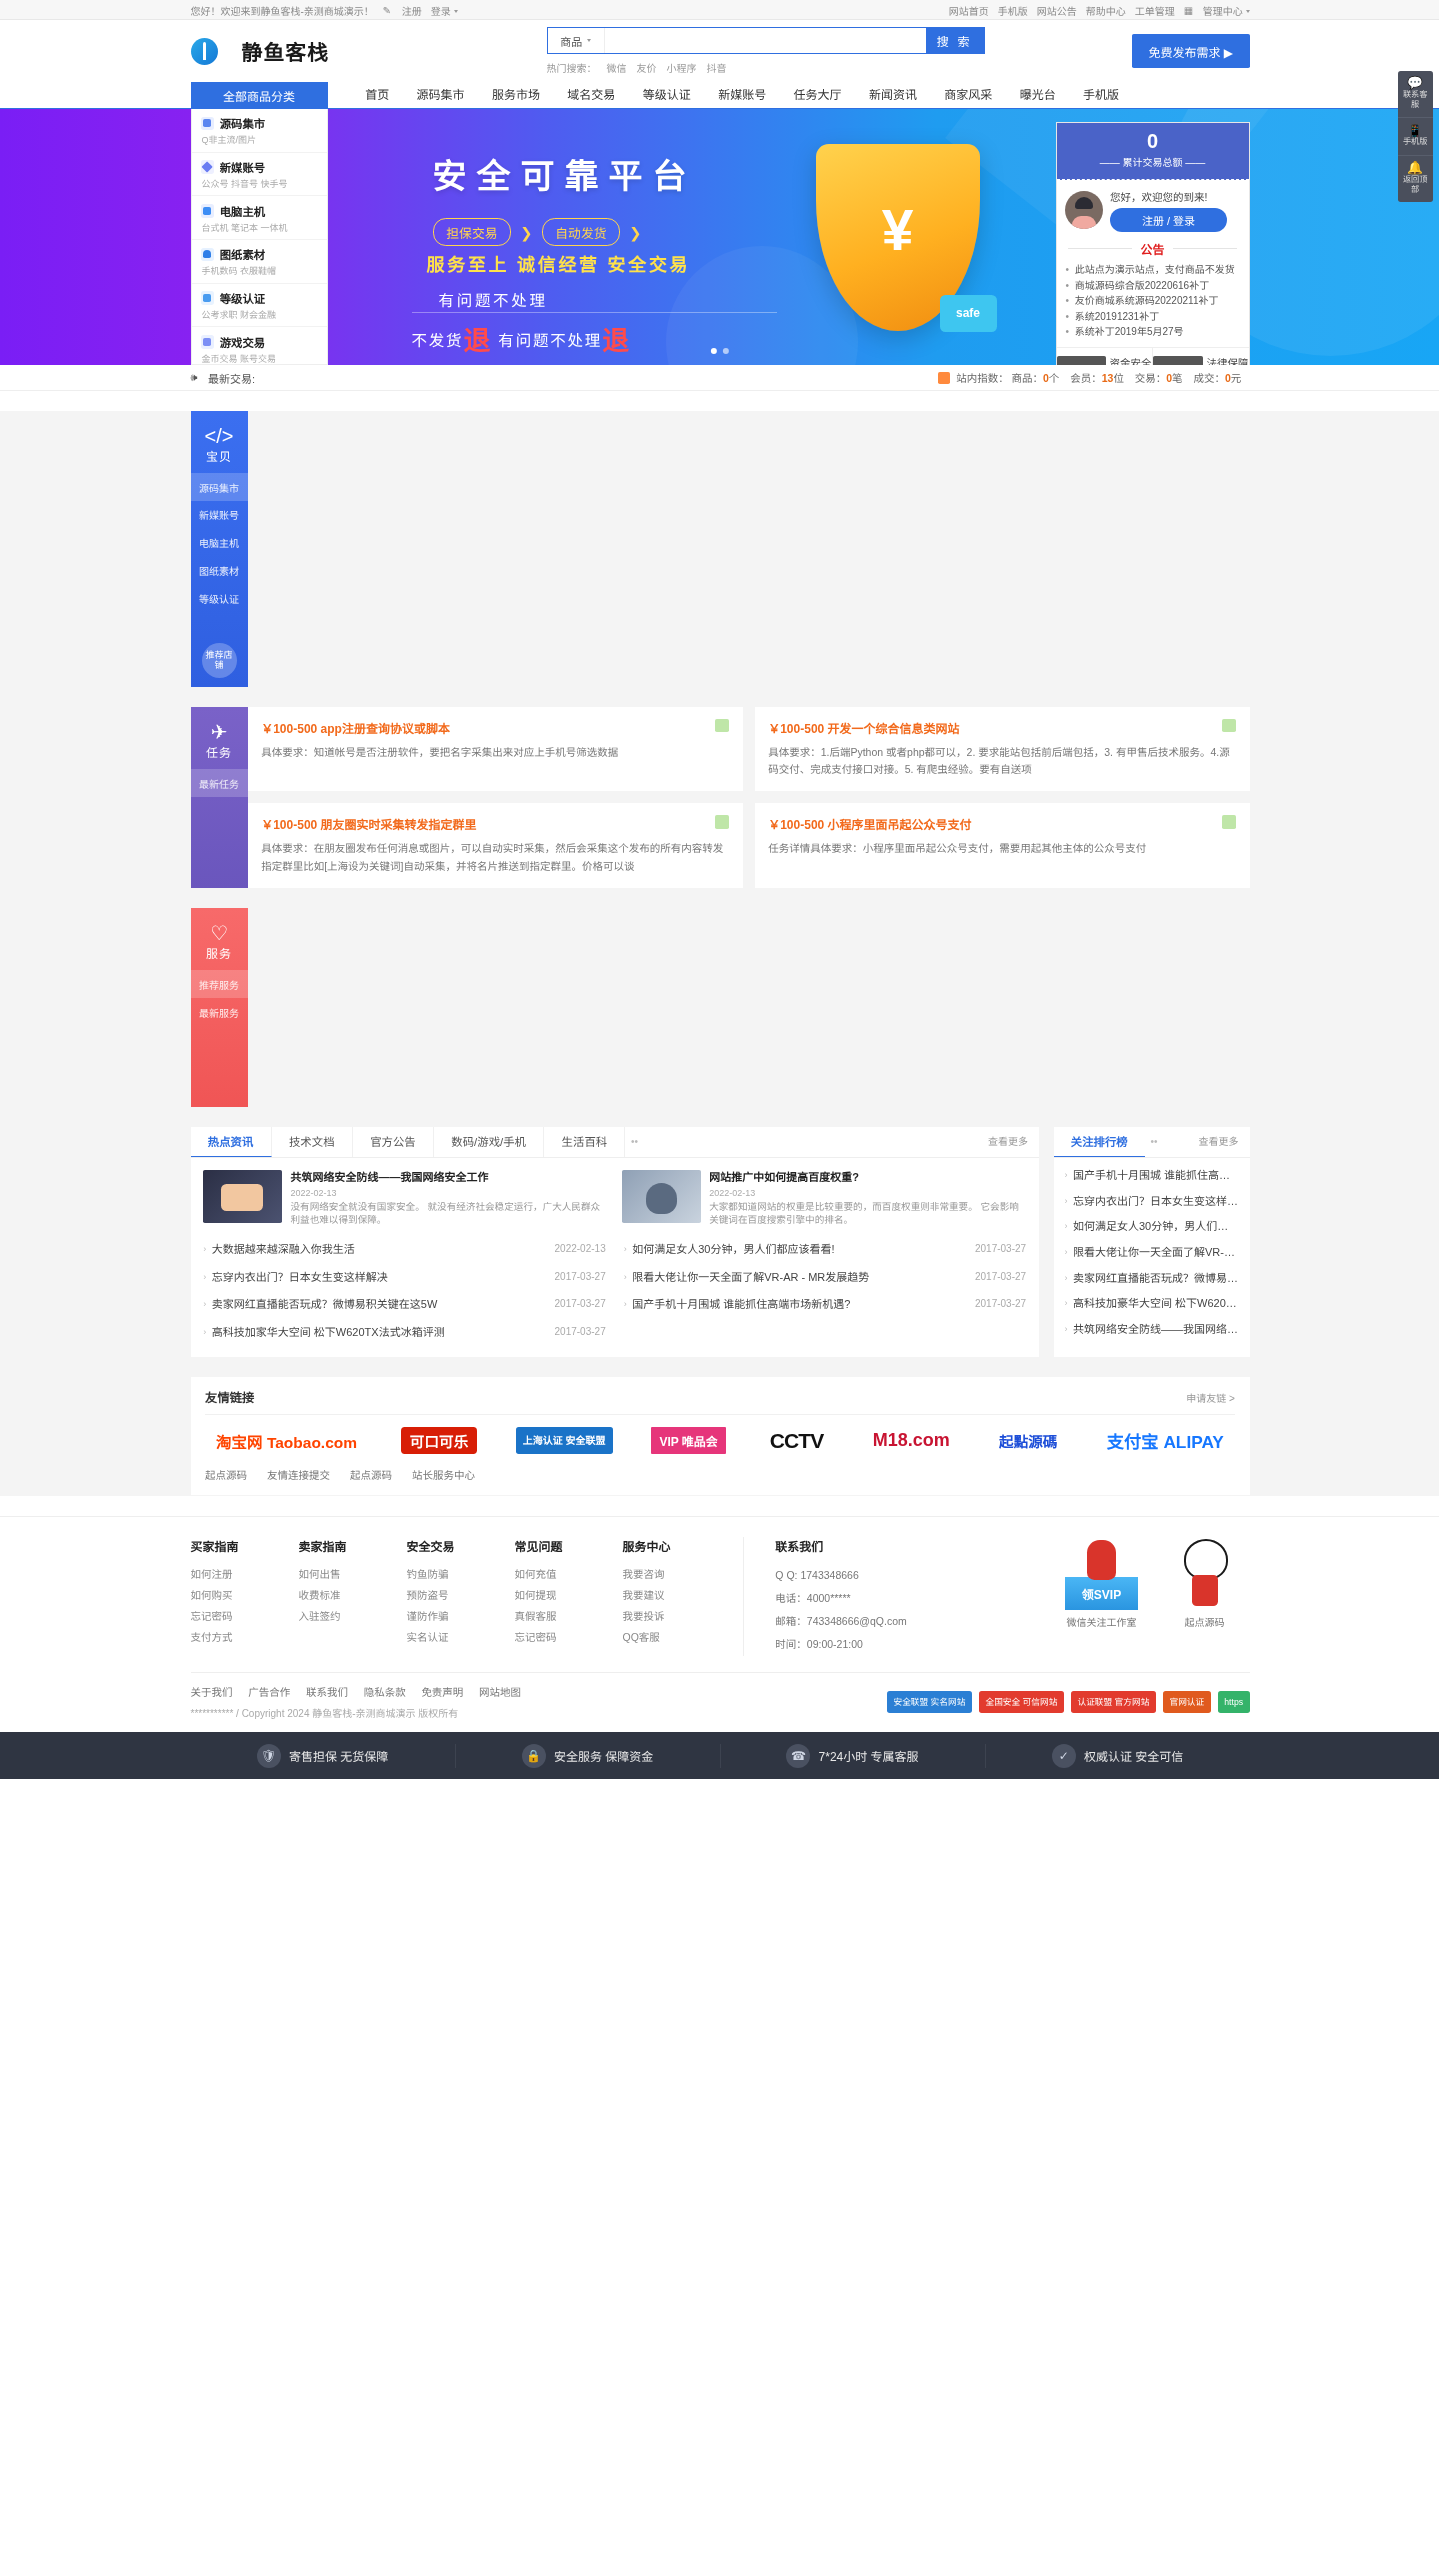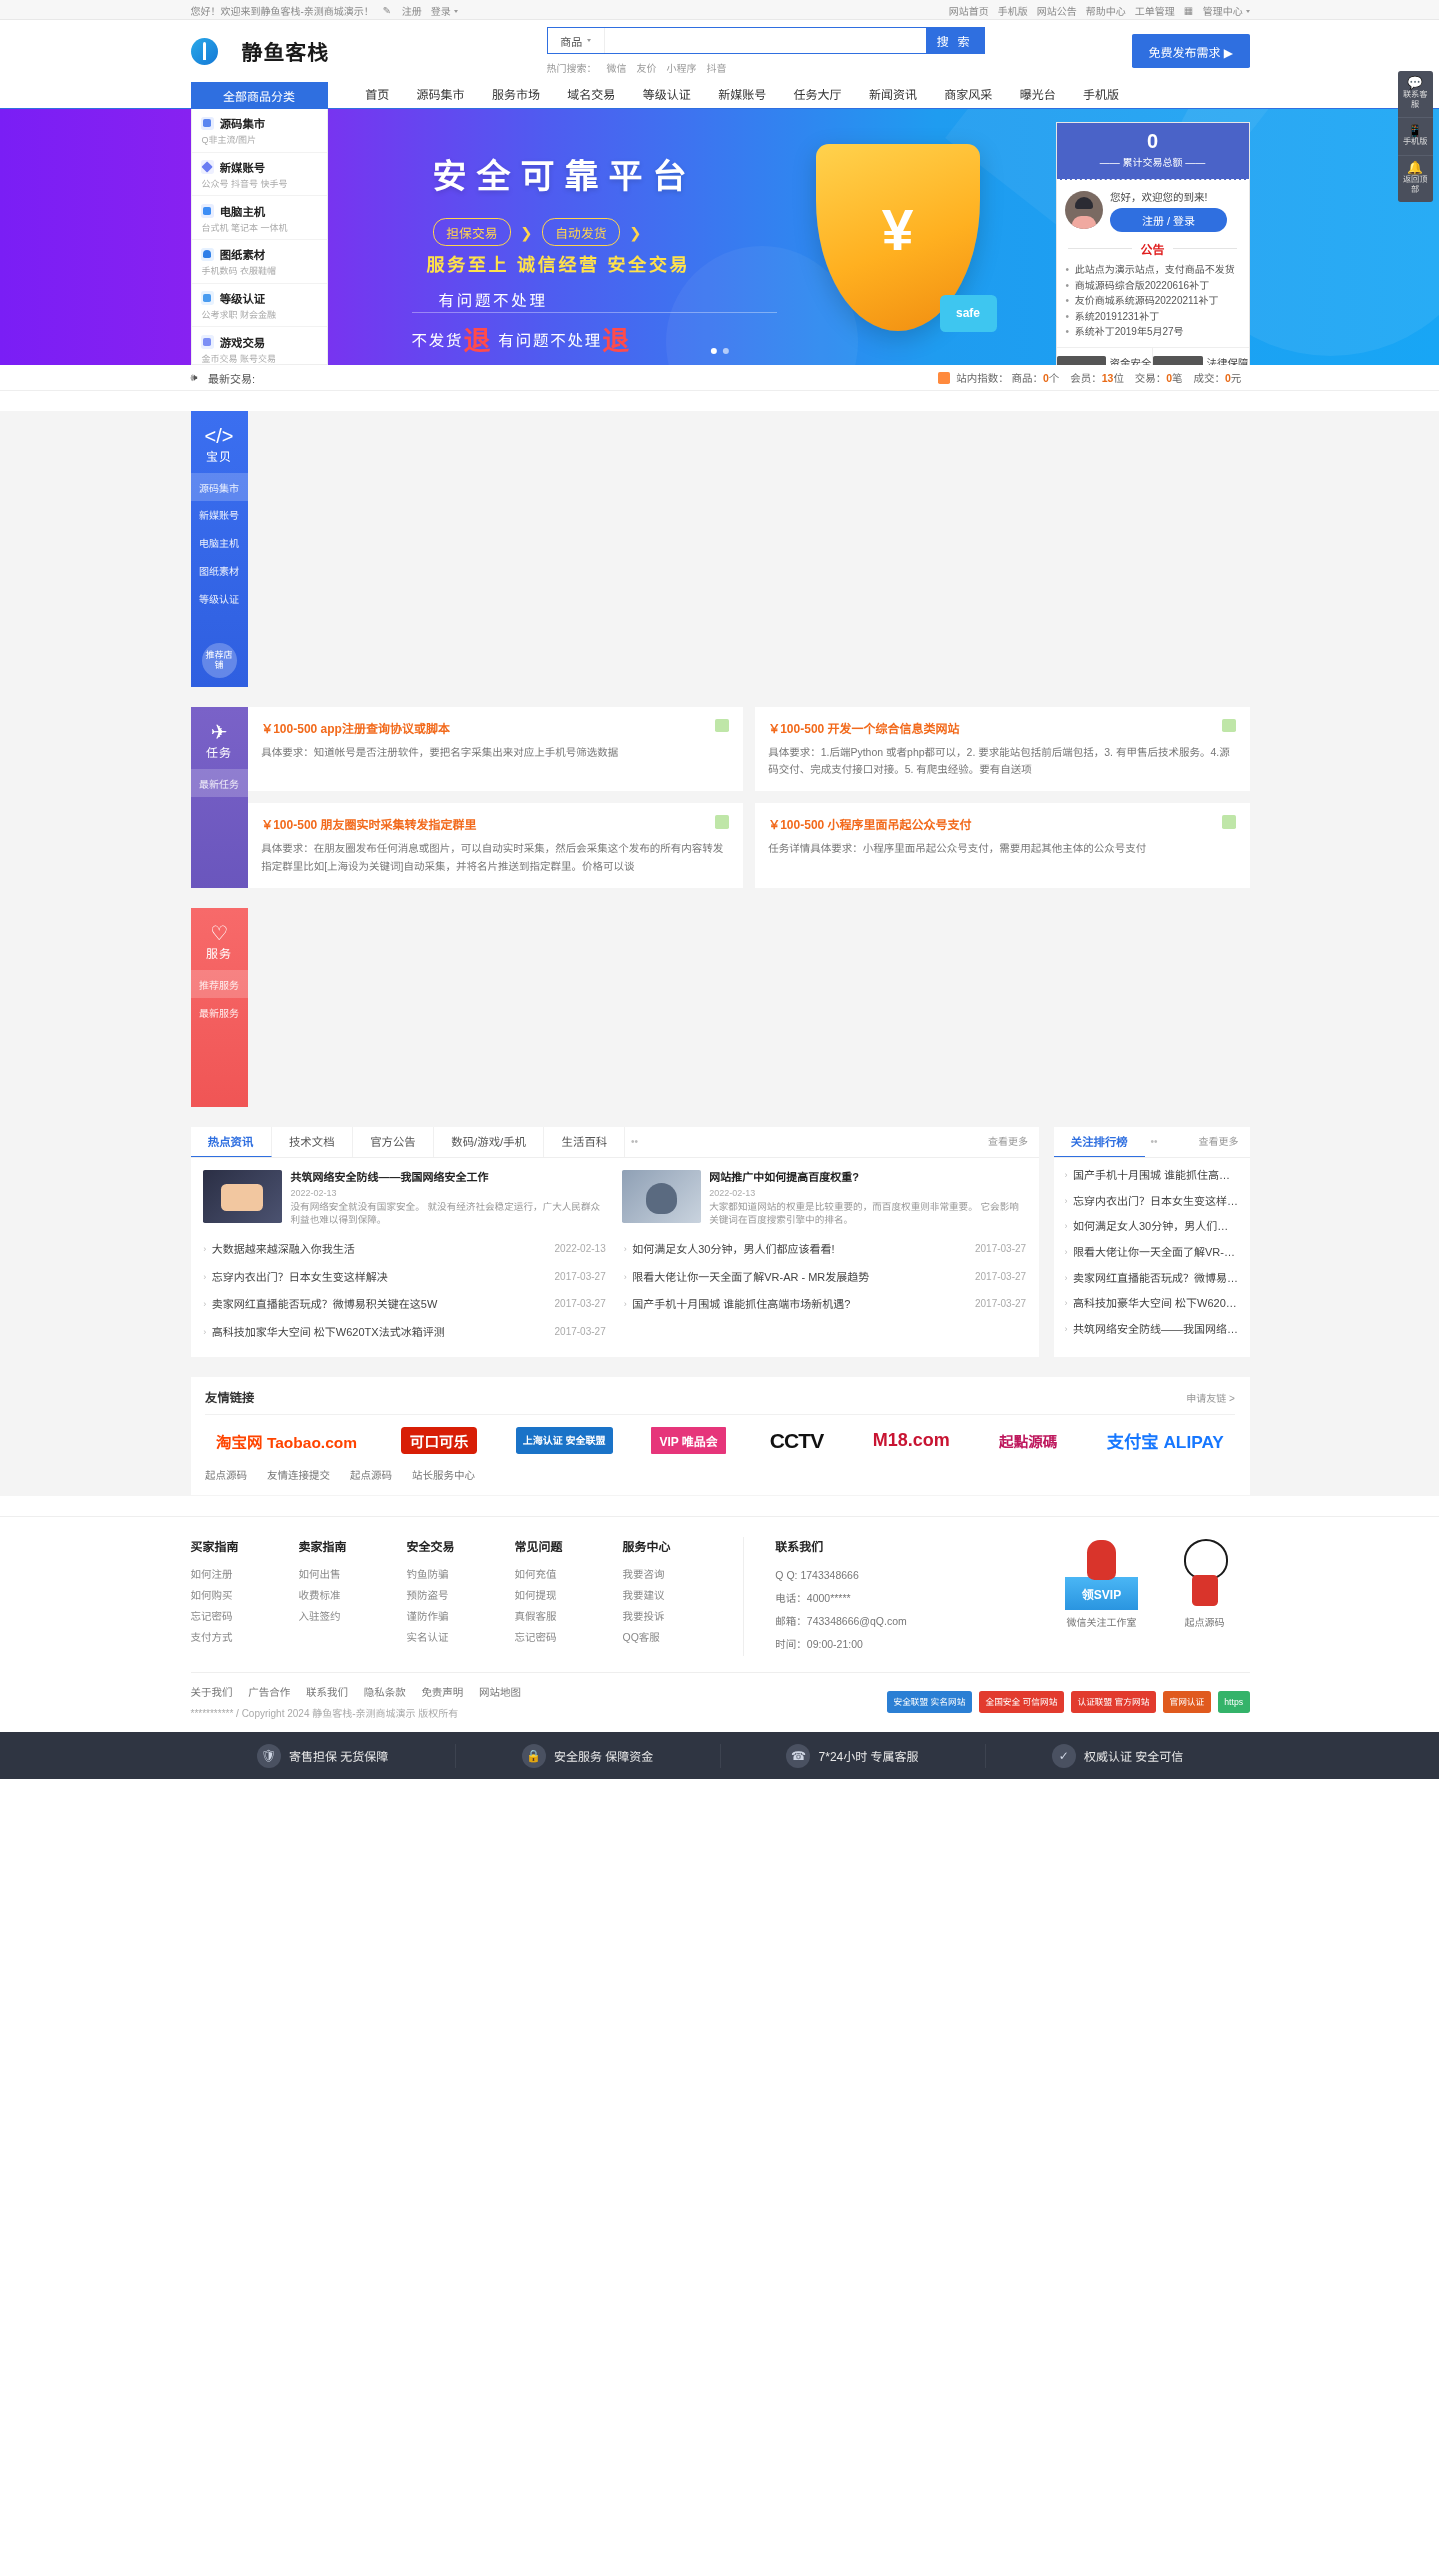--- a/index.html
+++ b/index.html
@@ -225,21 +225,21 @@
   .links-hd .apply { margin-left:auto; font-size:10px; color:#999; cursor:pointer;}
   .links-logos { display:flex; align-items:center; justify-content:space-between; padding:12.8px 5.5px 9px;}
   .lg { height:27px; display:flex; align-items:center; justify-content:center; font-weight:bold;
     font-size:13.7px; border-radius:2.7px; padding:0 5.5px; white-space:nowrap;}
   .lg.taobao{ color:#ff4400; font-size:15.5px;}
   .lg.cola{ background:#d81e06; color:#fff; font-size:14.6px; padding:3.7px 9px; border-radius:3.7px;}
   .lg.shcert{ background:#1a73c8; color:#fff; font-size:10px; padding:3.7px 7.3px; border-radius:2.7px; line-height:11px;}
   .lg.vip{ background:#e6357a; color:#fff; font-size:12px; padding:4.6px 8.2px; border-radius:1px;}
   .lg.cctv{ color:#111; font-size:21px; letter-spacing:-0.9px;}
   .lg.m18{ color:#c81432; font-size:18px;}
-  .lg.qdy{ color:#be185d; font-size:14.6px;}
+  .lg.qdy{ color:#1d4ed8; font-size:14.6px;}
   .lg.alipay{ color:#1677ff; font-size:17.3px;}
   .links-text { display:flex; gap:20px; font-size:10.5px; color:#777; padding-top:3.7px;}
   .links-text span { cursor:pointer; }
 
   
   .footer { background:#fff; margin-top:20px; border-top:0.9px solid #eee; }
   .foot-cols { display:flex; padding:20px 0 16.4px; }
   .fcol { width:108px; }
   .fcol h4 { font-size:12px; color:#222; margin-bottom:10px; font-weight:bold;}
   .fcol a { display:block; font-size:10.5px; color:#888; text-decoration:none; line-height:21px;}

